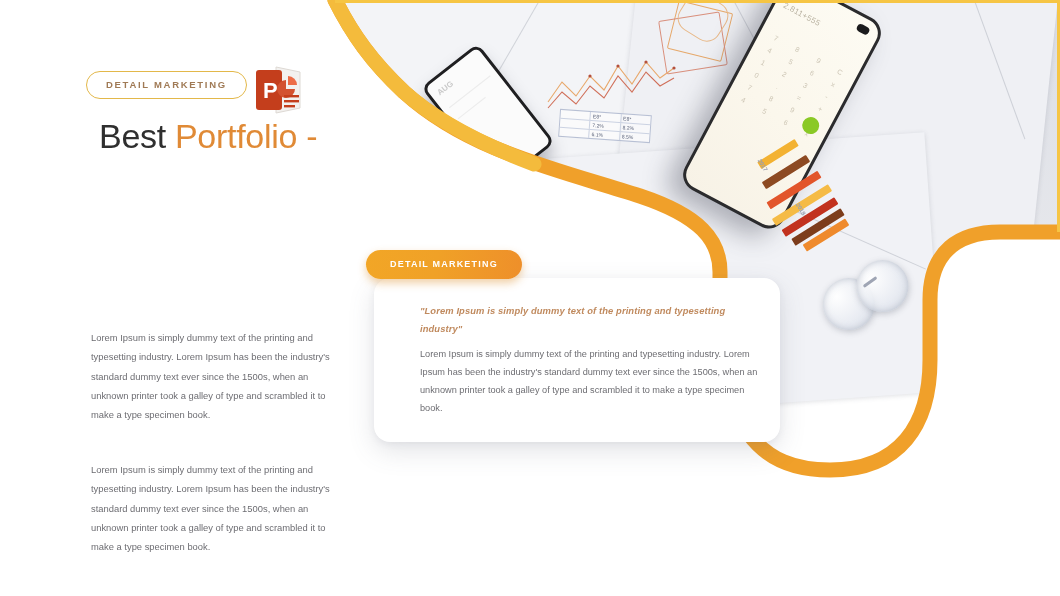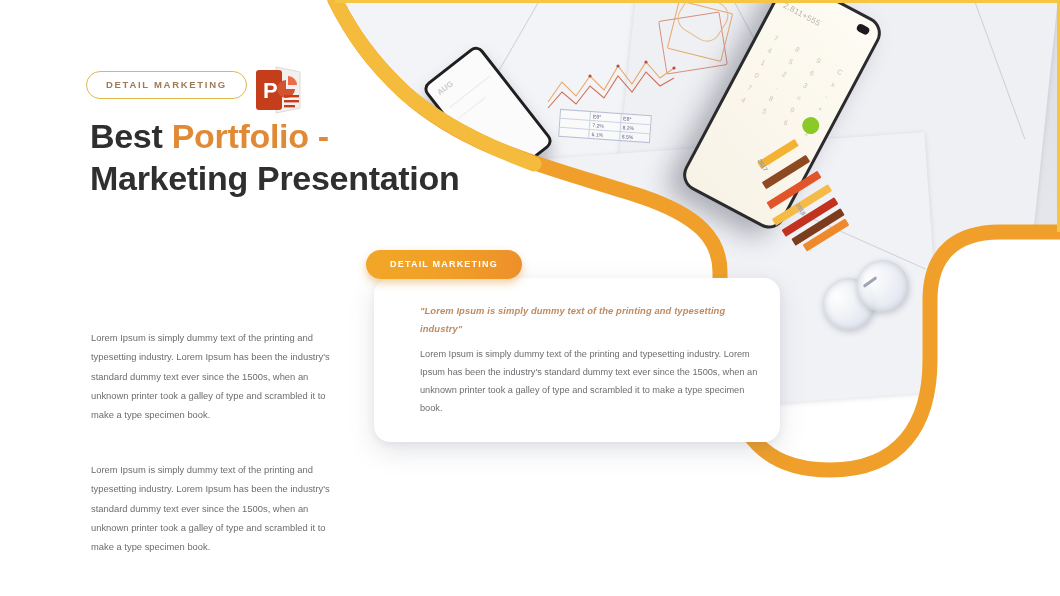--- a/index.html
+++ b/index.html
@@ -98,22 +98,22 @@
   
   .pill-outline{
     position:absolute;left:86px;top:71px;
     padding:7px 19px 8px;border:1.6px solid #e3b84a;border-radius:20px;
     font-size:9.5px;font-weight:bold;letter-spacing:1.7px;color:#a07a55;
     background:#fff;z-index:10;
   }
   .ppt-icon{position:absolute;left:254px;top:63px;width:52px;height:54px;z-index:10;}
 
   .title{
-    position:absolute;left:90px;top:115px;width:420px;z-index:10;
-    font-size:34px;font-weight:bold;line-height:1.24;color:#2f2f2f;letter-spacing:-.3px;
+    position:absolute;left:99px;top:115px;width:420px;z-index:10;
+    font-size:34px;font-weight:normal;line-height:1.24;color:#2f2f2f;letter-spacing:-.3px;
   }
   .title .accent{color:#e08a36;}
   .subtitle{
     position:absolute;left:91px;top:209px;z-index:10;
     font-size:11.5px;font-weight:bold;color:#2f2f2f;letter-spacing:-.1px;
   }
   .body-l{
     position:absolute;left:91px;width:252px;z-index:10;
     font-size:9.4px;line-height:2.05;color:#6d6d72;
   }
@@ -296,21 +296,20 @@
     <text x="9" y="35" font-family="Liberation Sans, sans-serif" font-size="22" font-weight="bold" fill="#ffffff">P</text>
     <path d="M34 13 A9 9 0 0 1 43 22 L34 22 Z" fill="#ed6c47"></path>
     <path d="M32 17 A9 9 0 1 0 41 26 L32 26 Z" fill="#d35230"></path>
     <rect x="30" y="32" width="15" height="2.4" fill="#c43e1c"></rect>
     <rect x="30" y="37" width="15" height="2.4" fill="#c43e1c"></rect>
     <rect x="30" y="42" width="11" height="2.4" fill="#c43e1c"></rect>
   </svg>
 
   <div class="title">
     <span>Best </span><span class="accent">Portfolio -</span><br>
-    <span>Marketing Presentation</span>
   </div>
 
 
   <div class="body-l one">Lorem Ipsum is simply dummy text of the printing and typesetting industry. Lorem Ipsum has been the industry's standard dummy text ever since the 1500s, when an unknown printer took a galley of type and scrambled it to make a type specimen book.</div>
   <div class="body-l two">Lorem Ipsum is simply dummy text of the printing and typesetting industry. Lorem Ipsum has been the industry's standard dummy text ever since the 1500s, when an unknown printer took a galley of type and scrambled it to make a type specimen book.</div>
 
   <div class="pill-solid">DETAIL MARKETING</div>
   <div class="card">
     <div class="quote">"Lorem Ipsum is simply dummy text of the printing and typesetting industry"</div>
     <div class="ctext">Lorem Ipsum is simply dummy text of the printing and typesetting industry. Lorem Ipsum has been the industry's standard dummy text ever since the 1500s, when an unknown printer took a galley of type and scrambled it to make a type specimen book.</div>

